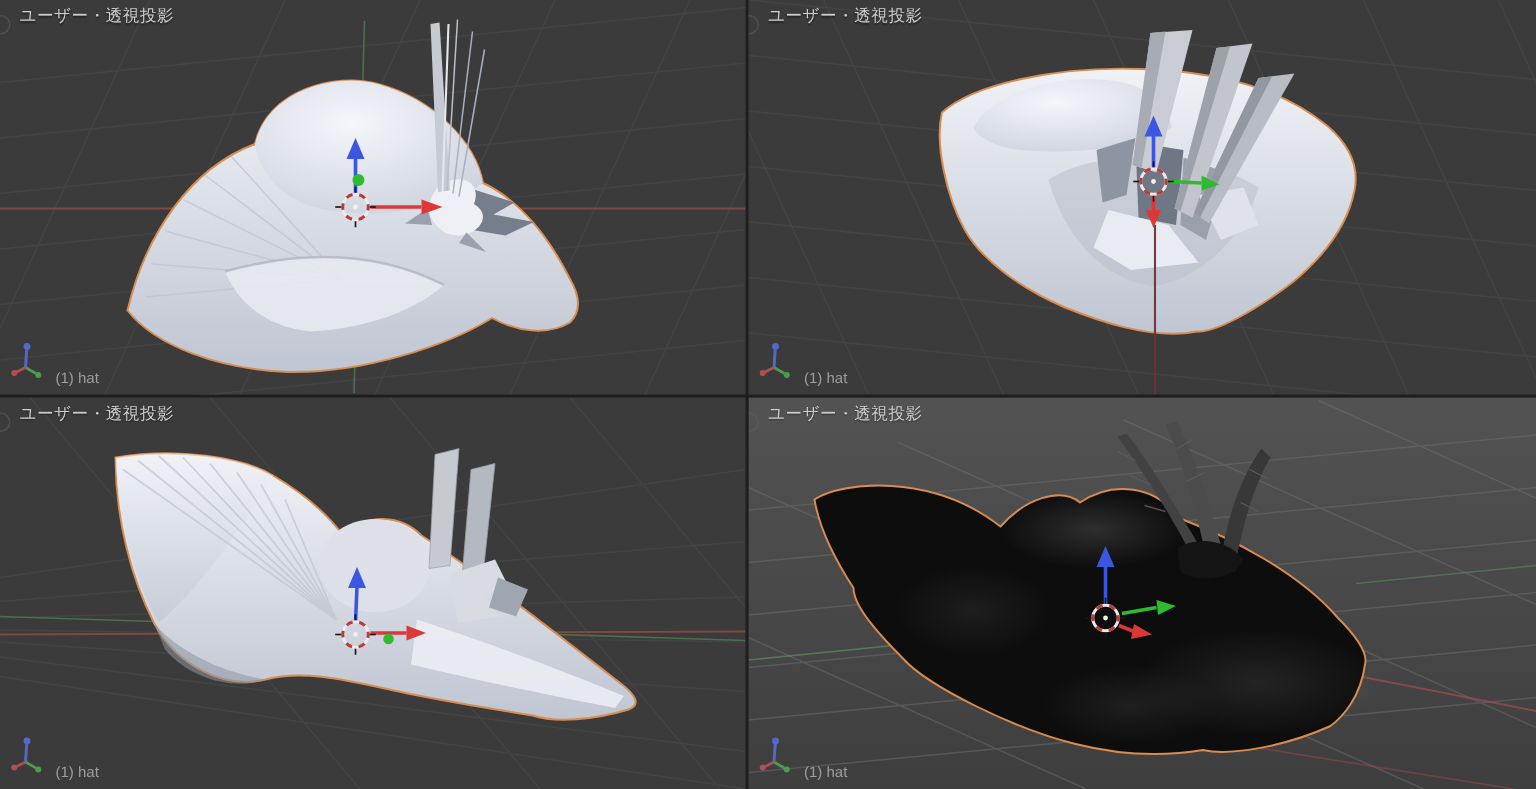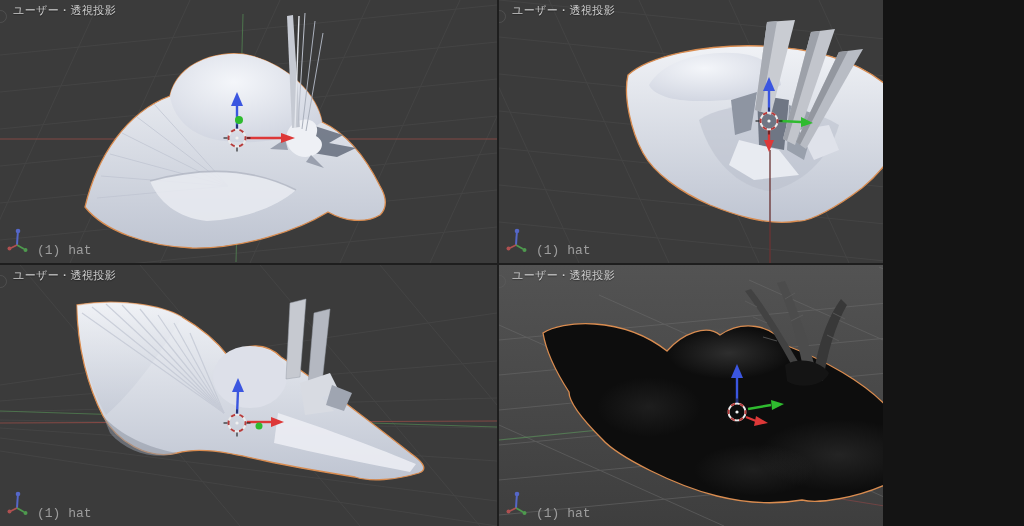--- a/index.html
+++ b/index.html
@@ -2,31 +2,31 @@
 <html style="--viewport-bg: #3b3b3b; --viewport-bg-rendered-top: #535353; --viewport-bg-rendered-bottom: #3e3e3e; --divider: #1e1e1e; --header-text: #cfcfcf; --object-label-text: #9d9d9d; --selection-outline: #d98c50; --axis-x-red: #dd3838; --axis-y-green: #2fbb2f; --axis-z-blue: #3b56e0; --grid-line: #4a4a4a; --hat-light: #dcdfe8; --hat-dark: #0d0d0d;"><head>
 <meta charset="utf-8">
 <style>
   :root{
     --viewport-bg:#3b3b3b; --viewport-bg-rendered-top:#535353; --viewport-bg-rendered-bottom:#3e3e3e;
     --divider:#1e1e1e; --header-text:#cfcfcf; --object-label-text:#9d9d9d;
     --selection-outline:#d98c50; --axis-x-red:#dd3838; --axis-y-green:#2fbb2f; --axis-z-blue:#3b56e0;
     --grid-line:#4a4a4a; --hat-light:#dcdfe8; --hat-dark:#0d0d0d;
   }
   html,body{margin:0;padding:0;background:#141414}
-  .stage{position:relative;width:883px;height:526px;background:var(--divider);overflow:hidden;
-         font-family:Liberation Mono, monospace;}
+  .stage{position:relative;width:1024px;height:526px;background:var(--divider);overflow:hidden;
+         font-family:Liberation Sans, sans-serif;}
   .viewport{position:absolute;overflow:hidden;background:var(--viewport-bg)}
   .vp-tl{left:0;top:0;width:497px;height:263px}
   .vp-tr{left:499px;top:0;width:525px;height:263px}
   .vp-bl{left:0;top:265px;width:497px;height:261px}
   .vp-br{left:499px;top:265px;width:525px;height:261px}
   .scene{position:absolute;left:0;top:0}
   .vp-header{position:absolute;top:5px;left:13px;font-size:11px;line-height:12px;color:var(--header-text);
              letter-spacing:.4px;white-space:nowrap;pointer-events:none;text-shadow:0 1px 1px rgba(0,0,0,.4)}
-  .vp-label{position:absolute;bottom:5px;left:37px;font-size:13px;color:var(--object-label-text);
+  .vp-label{position:absolute;bottom:5px;left:37px;font-size:10px;color:var(--object-label-text);
             white-space:nowrap;pointer-events:none}
   .mini-axis{position:absolute;left:4px;bottom:8px}
   .corner{position:absolute;top:10px;left:-6px;width:11px;height:11px;border-radius:50%;
           border:1.5px solid #5e5e5e;opacity:.55}
   .vp-bg{fill:var(--viewport-bg)}
   .gridline{stroke:var(--grid-line);stroke-width:1;opacity:.6}
   .gridline-br{stroke:#6e6e6e;stroke-width:1;opacity:.5}
   .ax-red-dim{stroke:#8a4a45;stroke-width:1.2;opacity:.9}
   .ax-green-dim{stroke:#4f7a4f;stroke-width:1.1;opacity:.85}
   .selstroke{stroke:var(--selection-outline);stroke-width:1.3}

